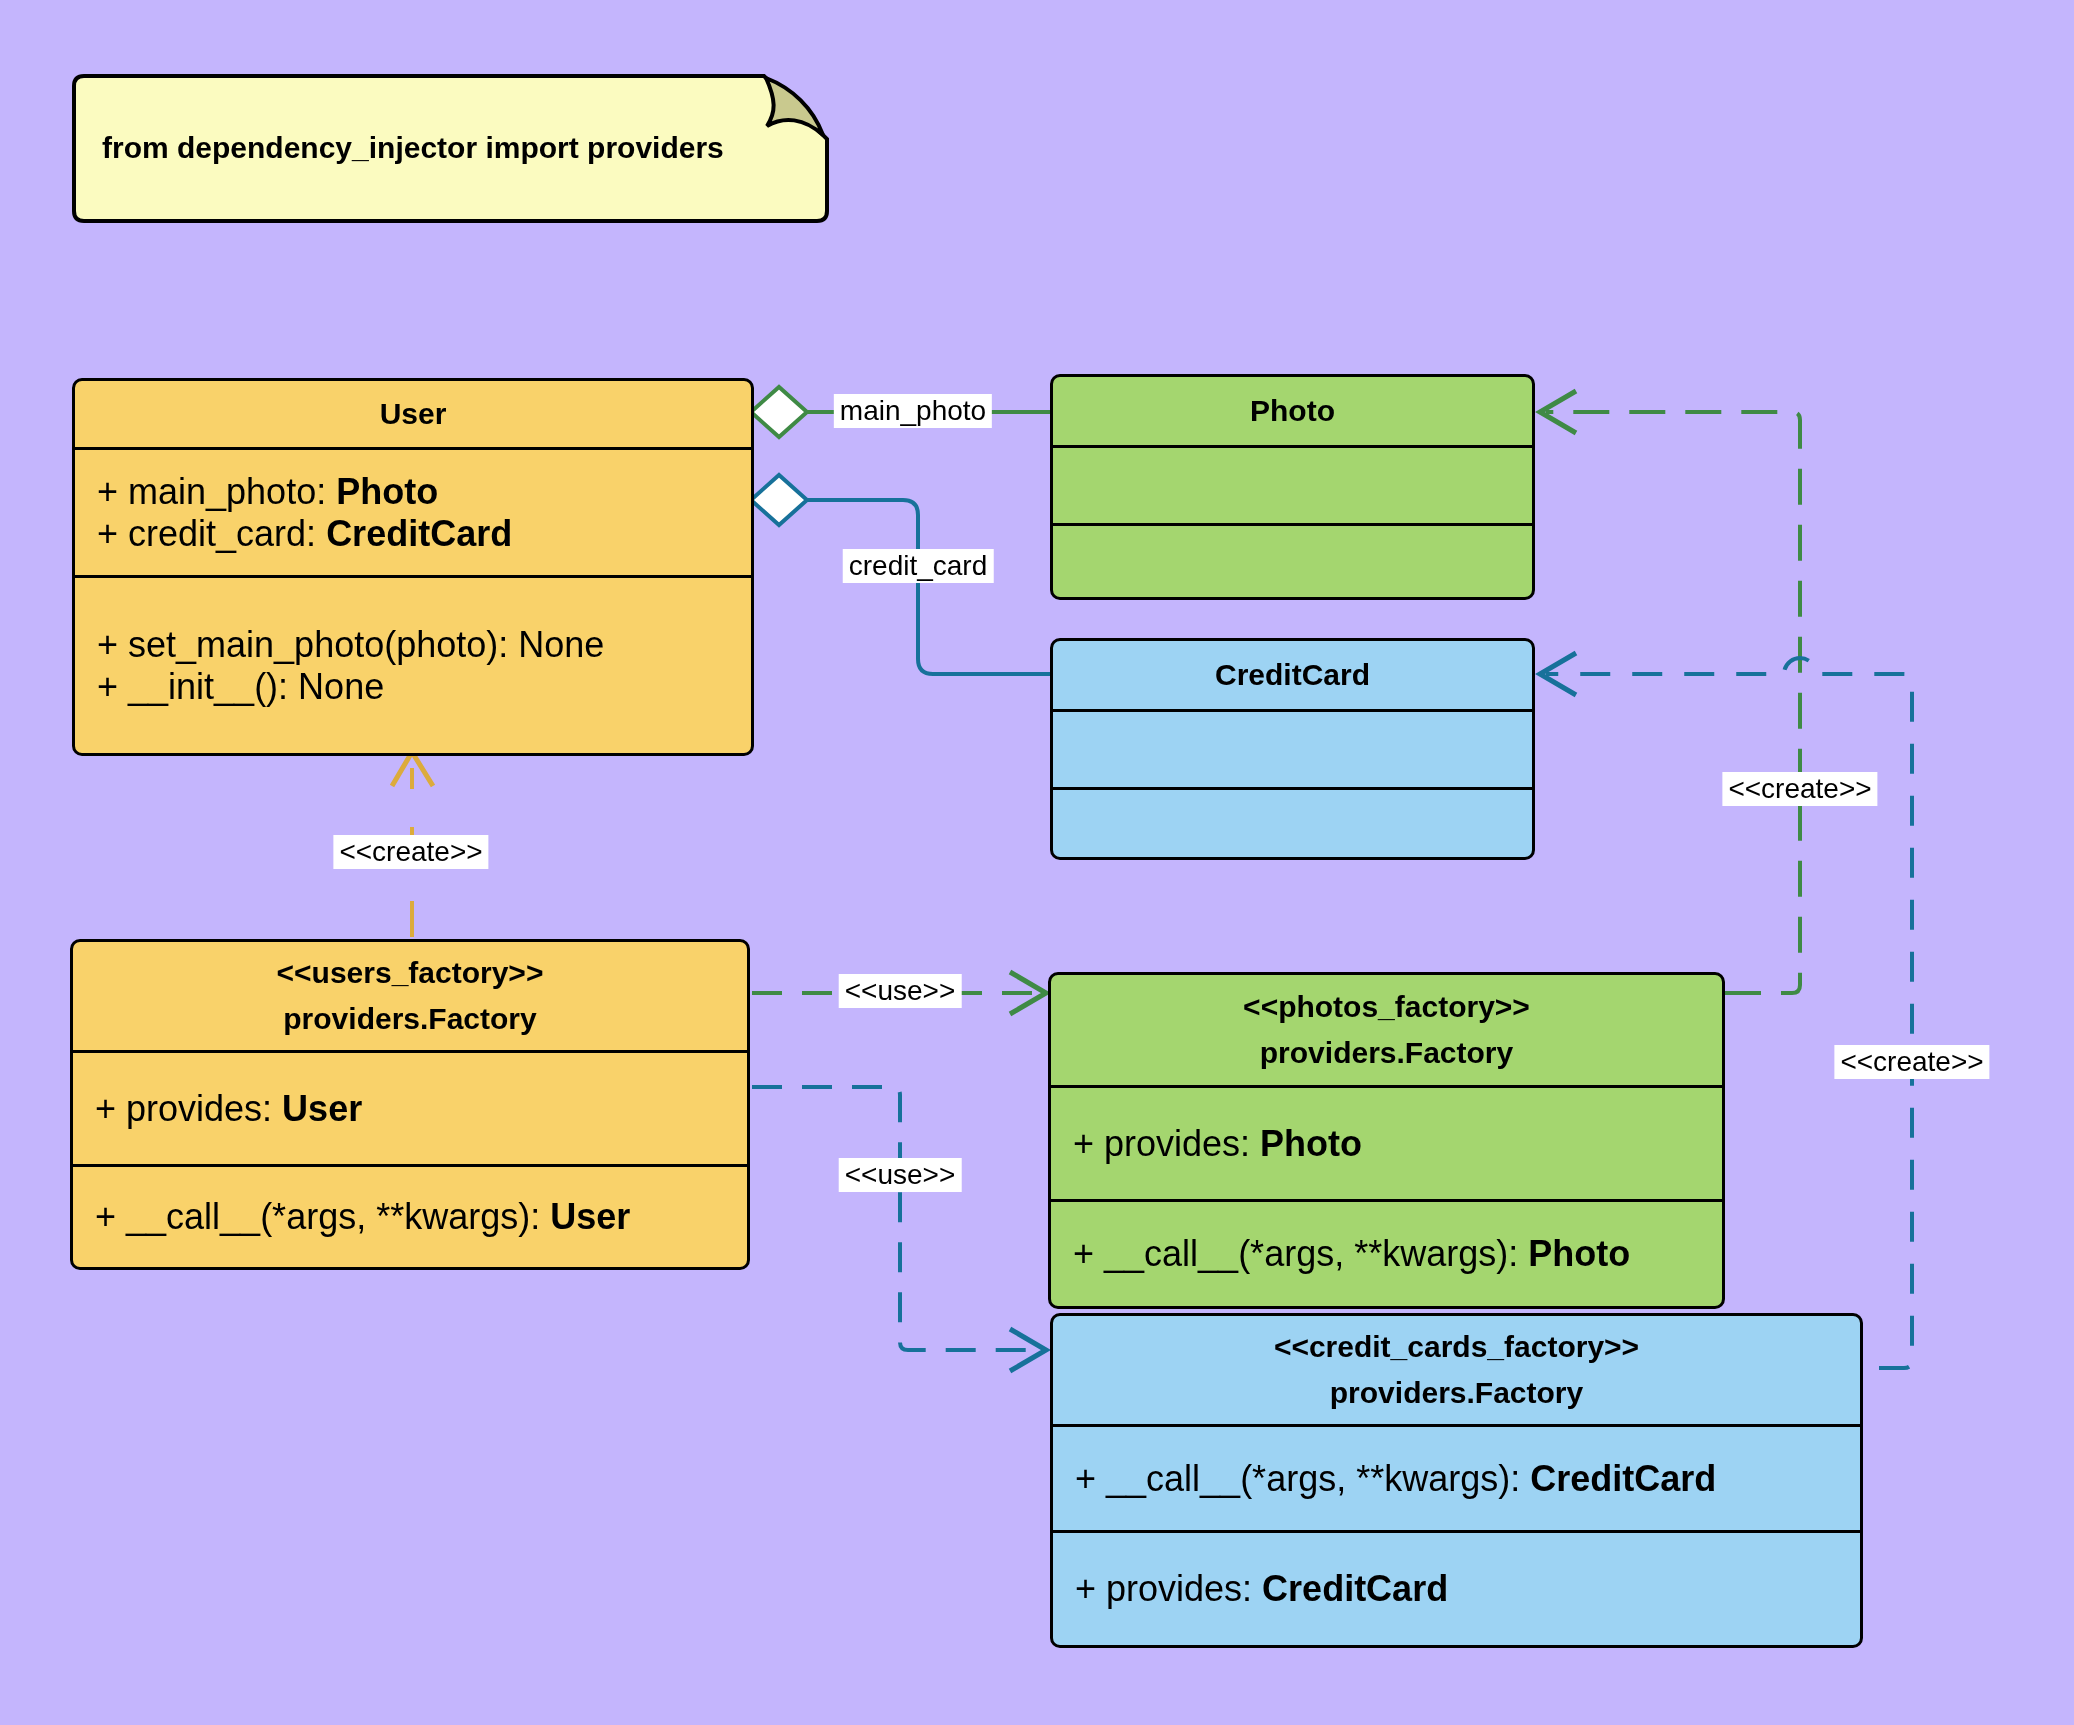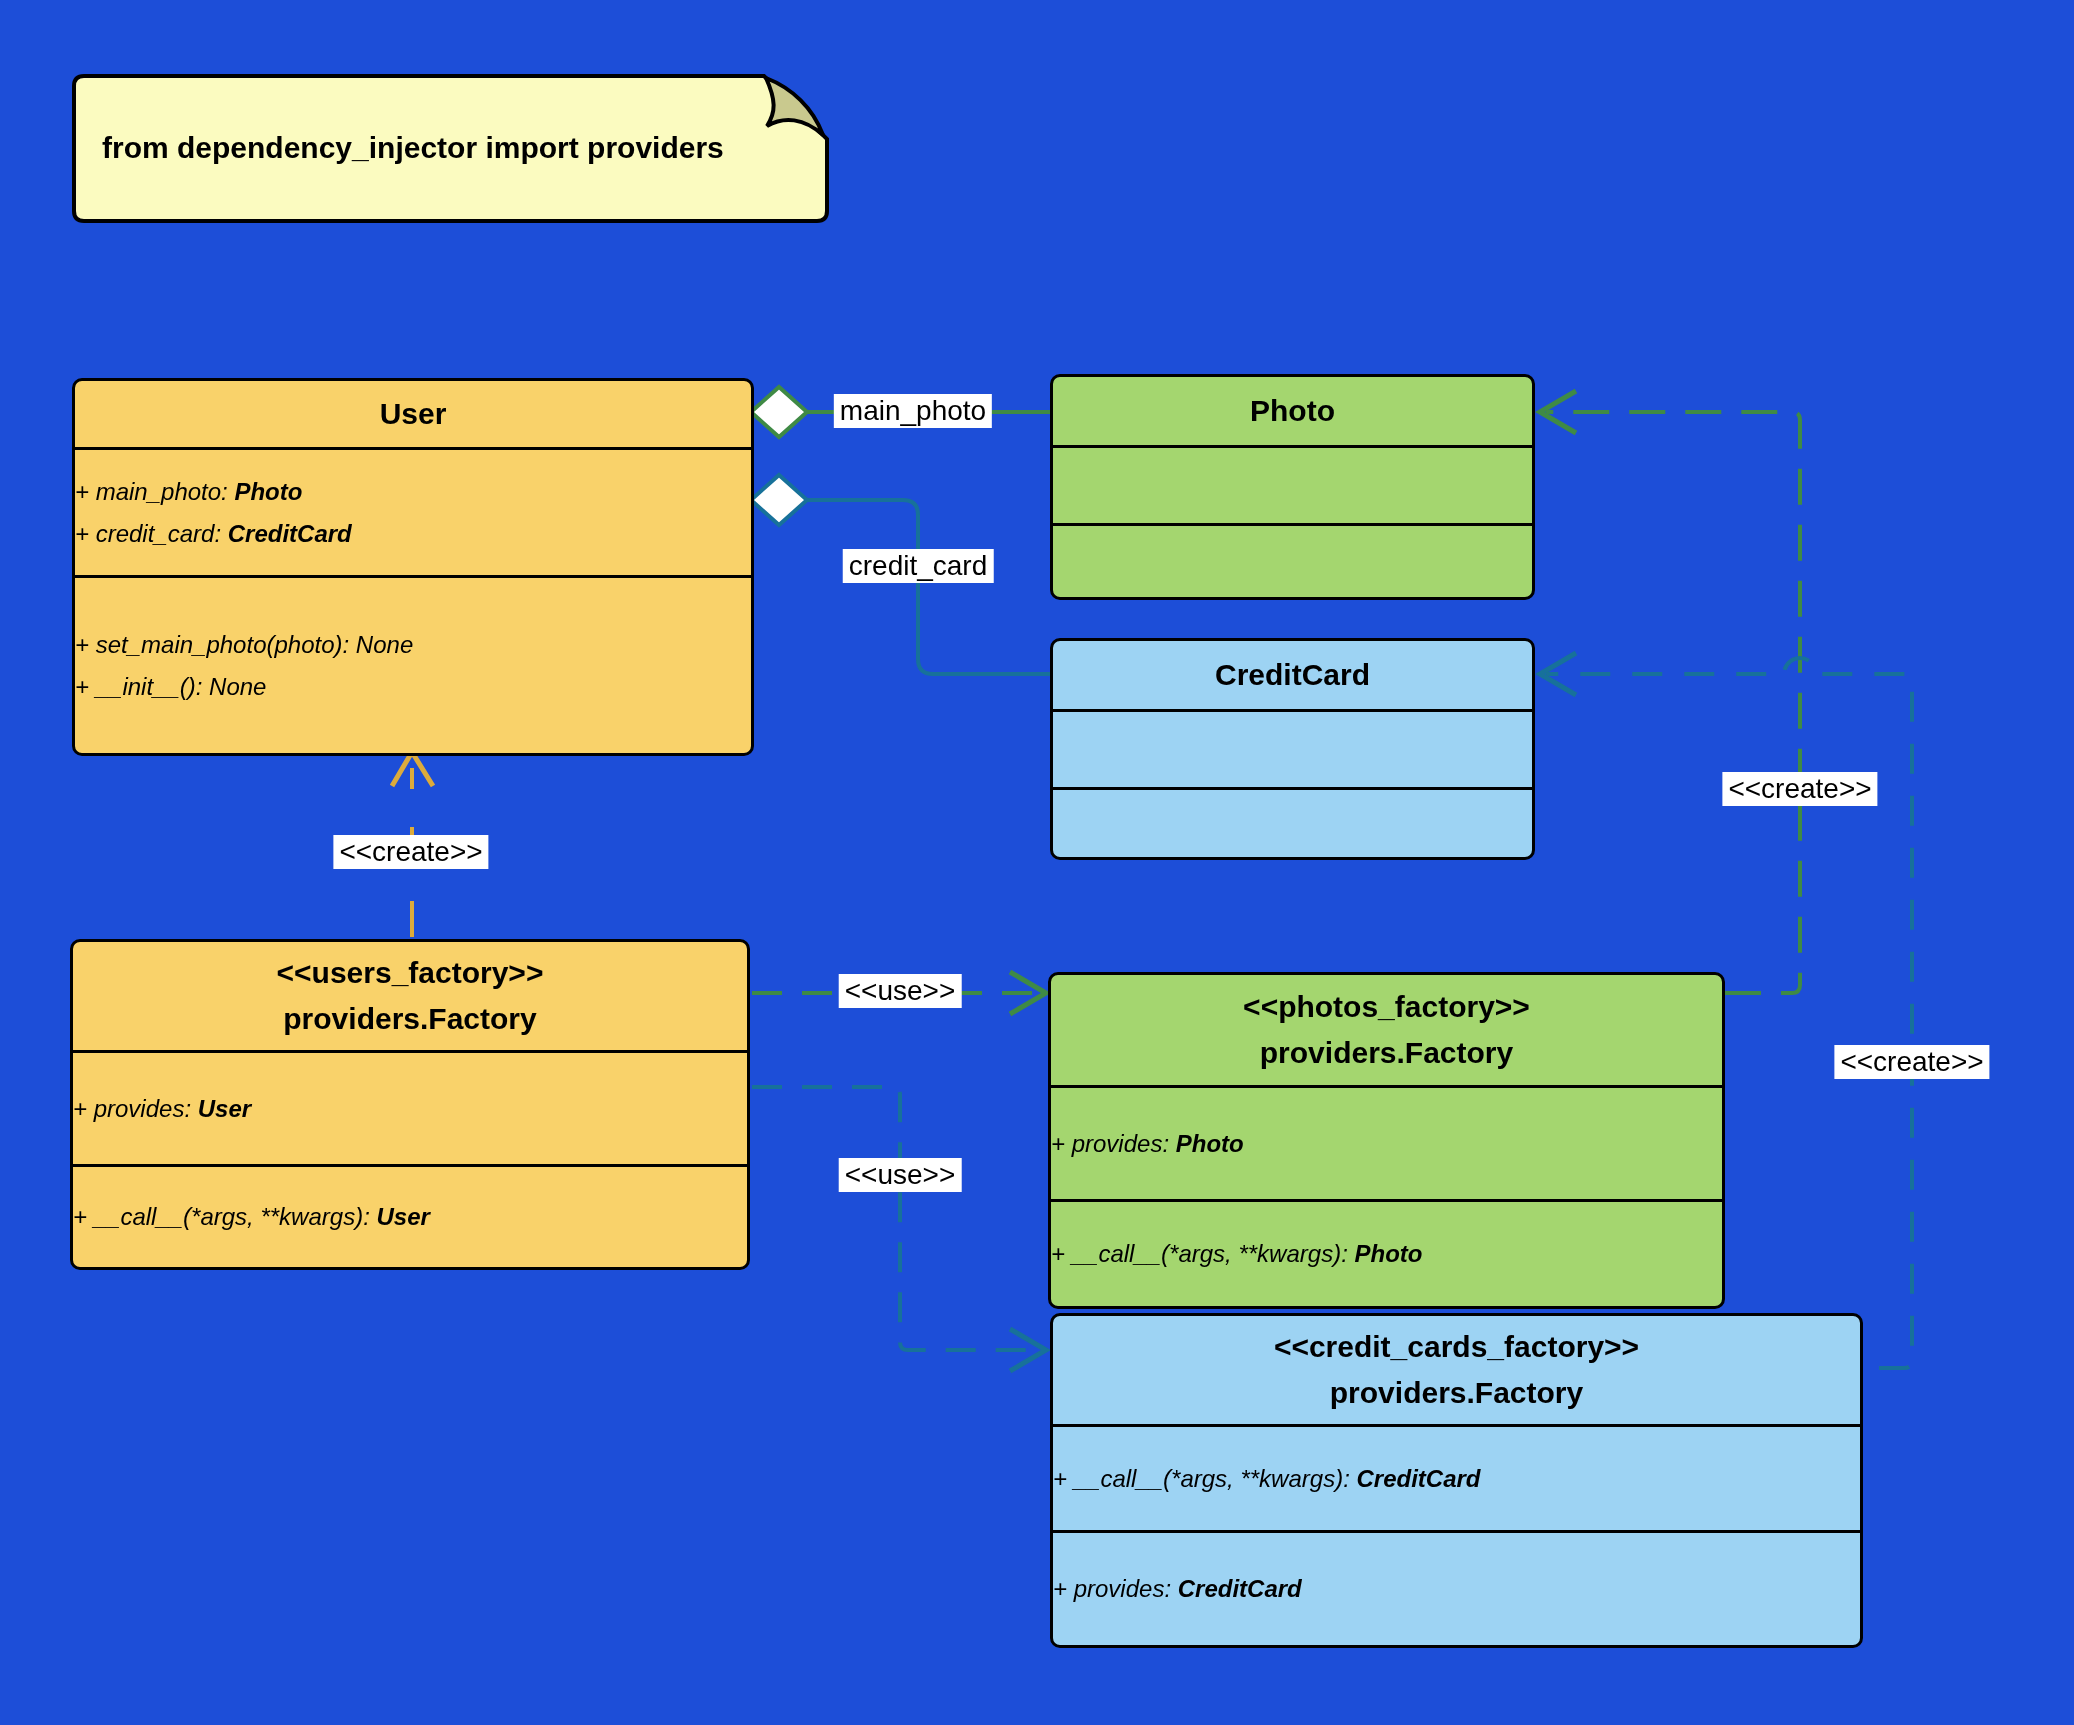--- a/index.html
+++ b/index.html
@@ -1,34 +1,34 @@
 <!DOCTYPE html>
 <html style="--fill-yellow: #f9d26a; --fill-green: #a4d66f; --fill-blue: #9dd3f3; --fill-note: #fbfbc0; --fill-note-fold: #c9c98e; --line-gold: #dcab3c; --line-green: #3f8a45; --line-teal: #17719a; --stroke-black: #000000;"><head>
 <meta charset="utf-8">
 <style>
   html,body{margin:0;padding:0;background:#ffffff;}
   #canvas{
-    position:relative;width:2074px;height:1725px;background:#1d4ed8;
+    position:relative;width:2074px;height:1725px;background:#c4b5fd;
     font-family:"Liberation Sans", sans-serif;color:#000;overflow:hidden;
   }
   
   .uml-class{
     position:absolute;box-sizing:border-box;
     border:3px solid #000;border-radius:10px;
     display:flex;flex-direction:column;
   }
   .uml-class.yellow{background:var(--fill-yellow);}
   .uml-class.green{background:var(--fill-green);}
   .uml-class.blue{background:var(--fill-blue);}
   .uml-sec{
     box-sizing:border-box;display:flex;flex-direction:column;justify-content:center;
   }
   .uml-sec + .uml-sec{border-top:3px solid #000;}
   .uml-title{align-items:center;text-align:center;font-weight:bold;font-size:30px;line-height:46px;}
-  .uml-member{font-size:24px;line-height:42px;white-space:nowrap;font-style:italic;}
+  .uml-member{font-size:36px;line-height:42px;padding-left:22px;white-space:nowrap;}
   .uml-member .t{font-weight:bold;}
   
   .note-text{
     position:absolute;left:102px;top:73px;width:640px;height:150px;
     display:flex;align-items:center;font-weight:bold;font-size:30px;
   }
   
   .edge-label{
     position:absolute;transform:translate(-50%,-50%);
     font-size:28px;background:#ffffff;padding:1px 6px;white-space:nowrap;

